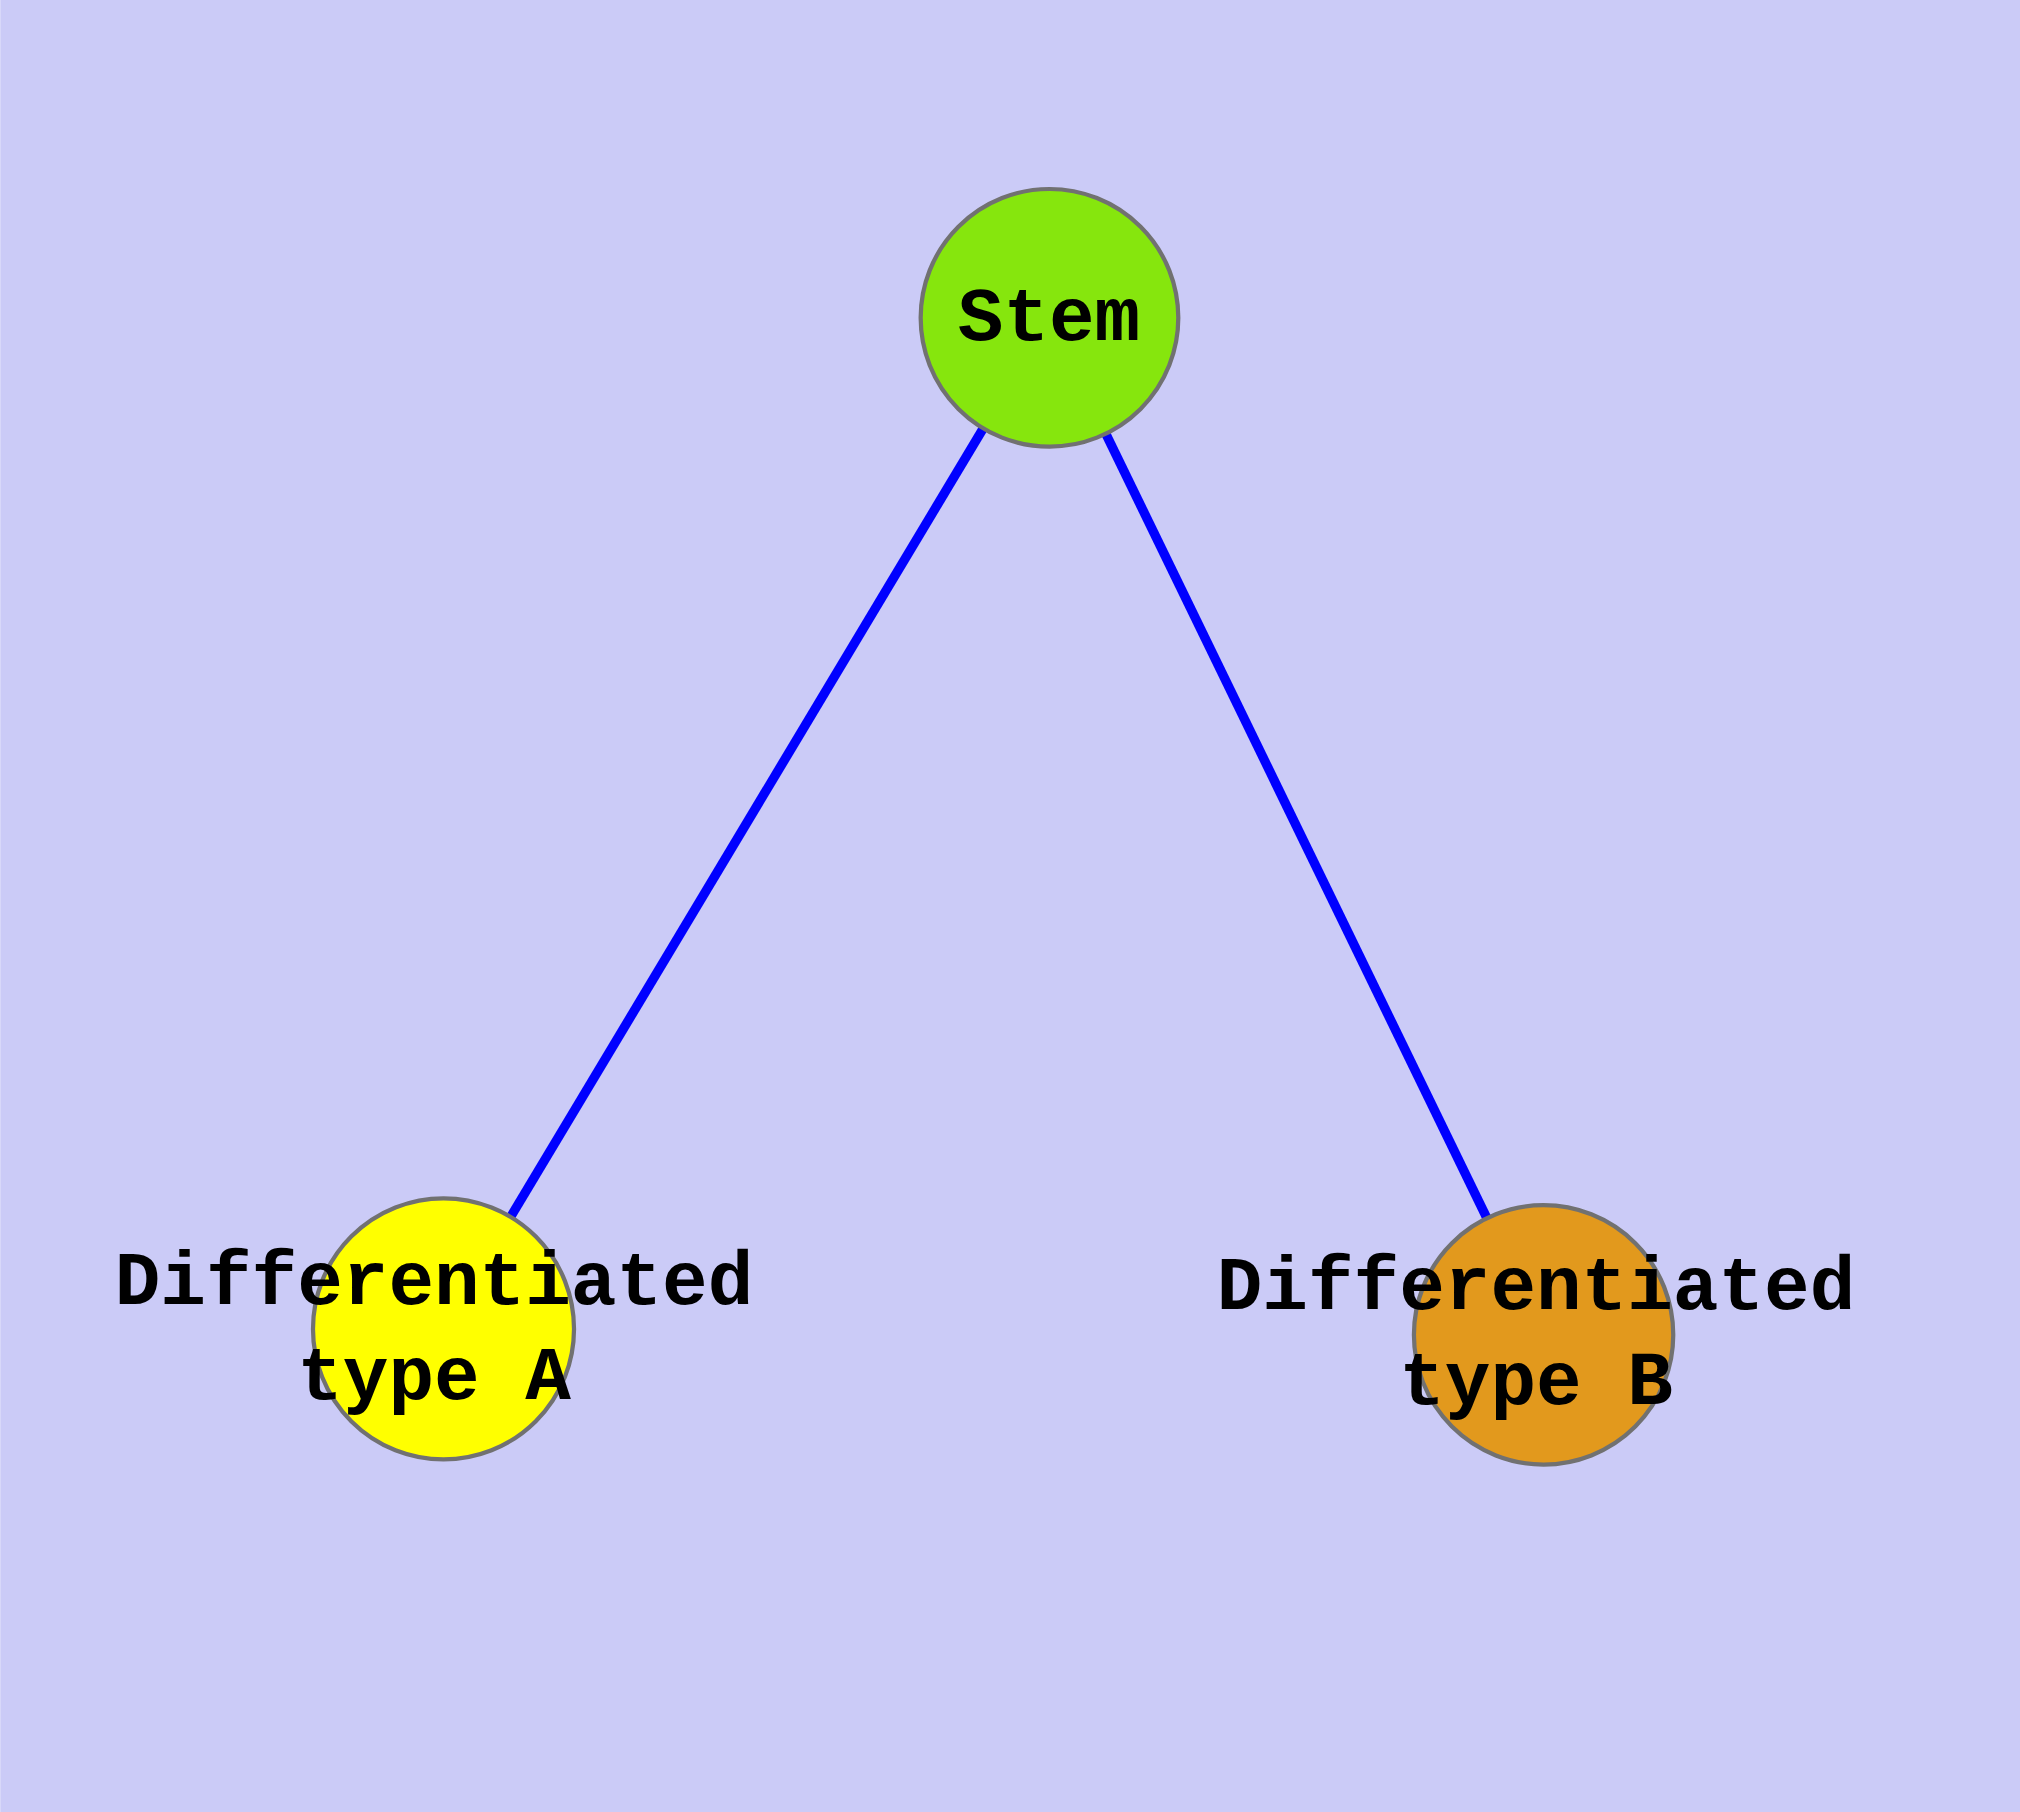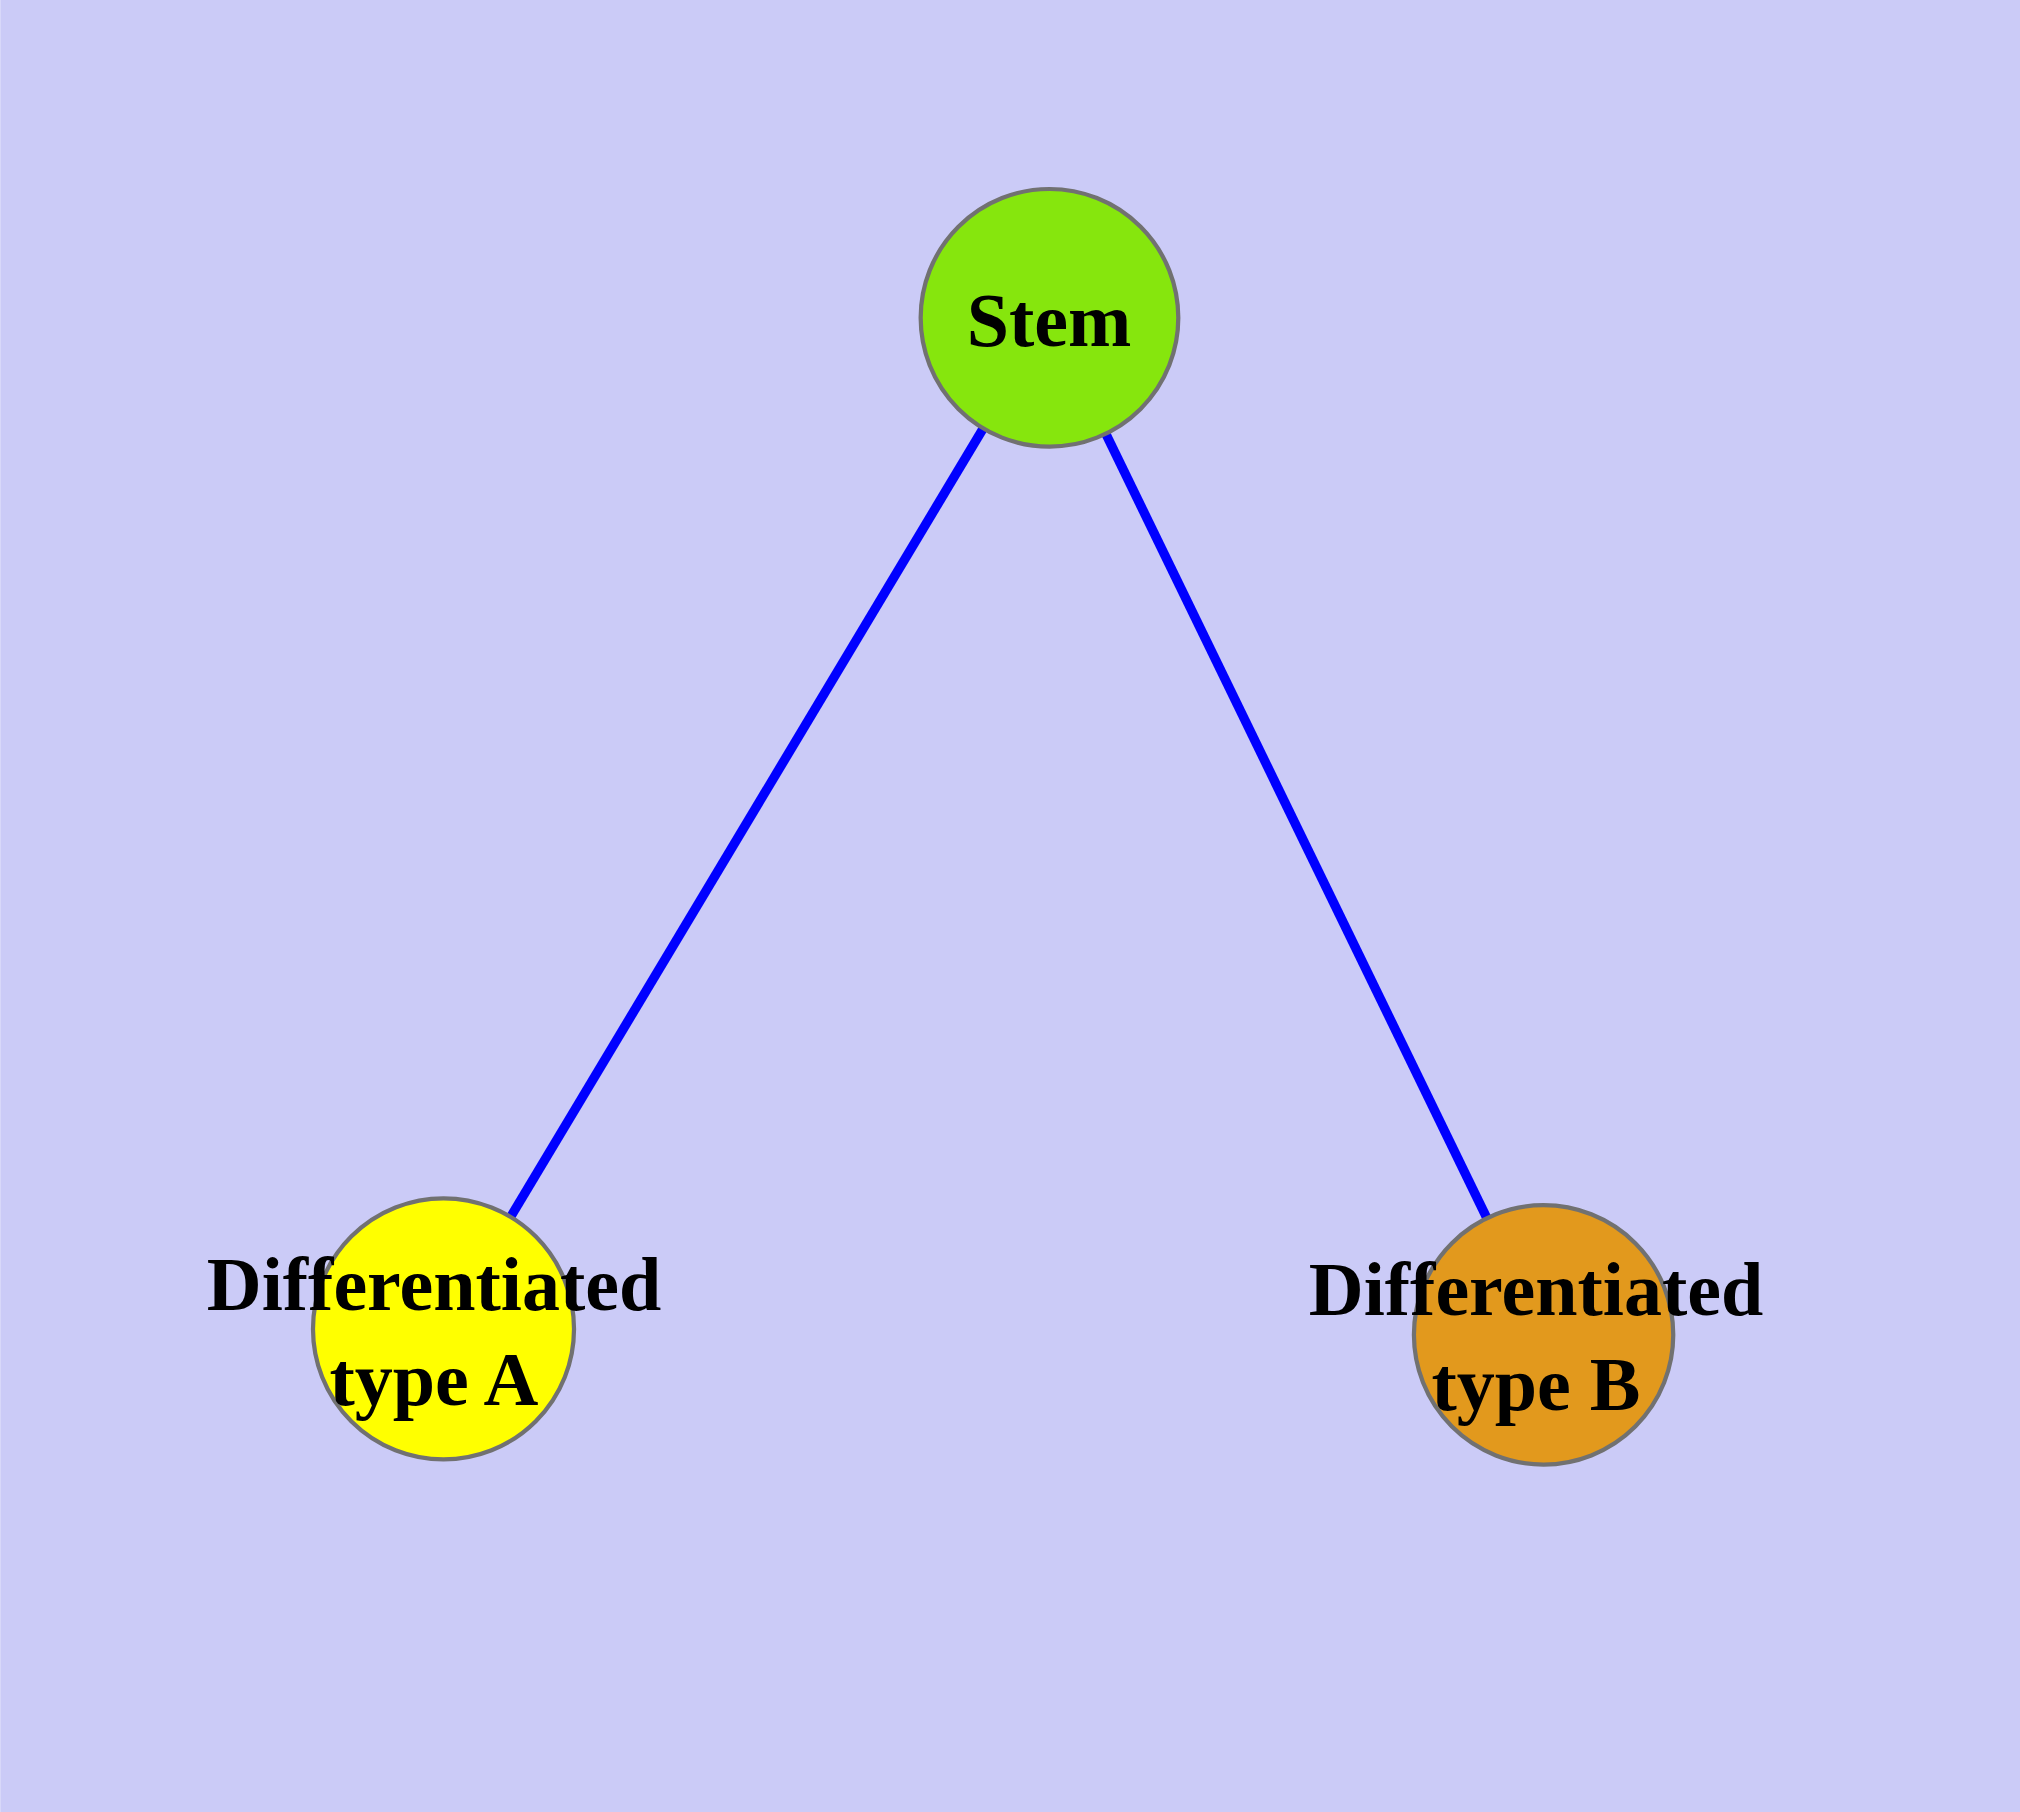--- a/index.html
+++ b/index.html
@@ -6,21 +6,21 @@
     margin: 0;
     padding: 0;
     width: 2021px;
     height: 1812px;
     overflow: hidden;
   }
   .canvas {
     position: relative;
     width: 2021px;
     height: 1528px;
-    font-family: Liberation Serif, serif;
+    font-family: Liberation Mono, monospace;
   }
   .canvas svg {
     position: absolute;
     left: 0;
     top: 0;
     display: block;
   }
   .node-label {
     position: absolute;
     transform: translate(-50%, -50%);

